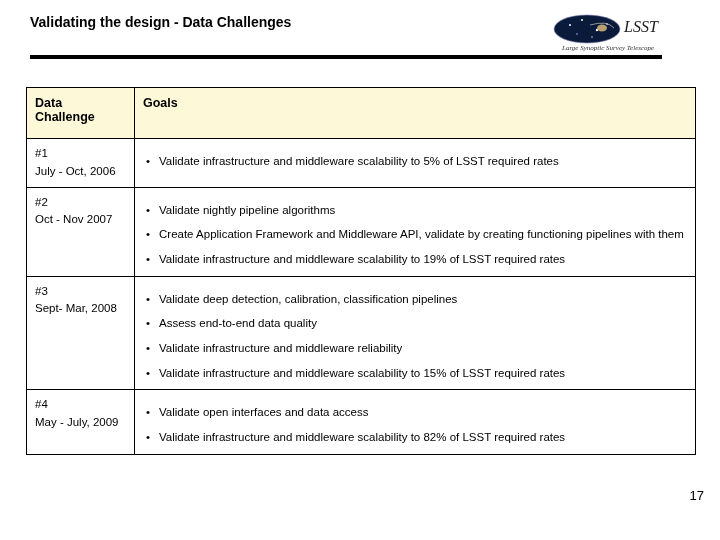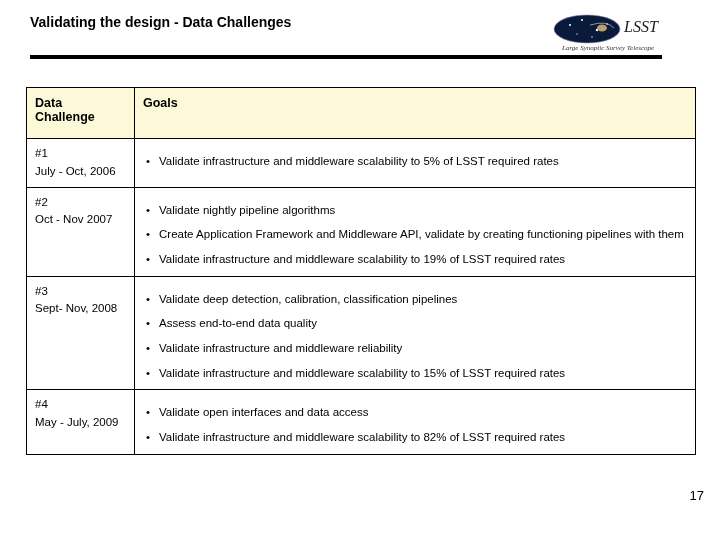--- a/index.html
+++ b/index.html
@@ -149,21 +149,21 @@
         <ul class="bullets">
           <li>Validate nightly pipeline algorithms</li>
           <li>Create Application Framework and Middleware API, validate by creating functioning pipelines with them</li>
           <li>Validate infrastructure and middleware scalability to 19% of LSST required rates</li>
         </ul>
       </td>
     </tr>
     <tr class="row4">
       <td class="dc-cell">
         <span class="dc-num">#3</span>
-        <span class="dc-dates">Sept- Nov, 2008</span>
+        <span class="dc-dates">Sept- Mar, 2008</span>
       </td>
       <td>
         <ul class="bullets">
           <li>Validate deep detection, calibration, classification pipelines</li>
           <li>Assess end-to-end data quality</li>
           <li>Validate infrastructure and  middleware reliability</li>
           <li>Validate infrastructure and middleware scalability to 15% of LSST required rates</li>
         </ul>
       </td>
     </tr>

